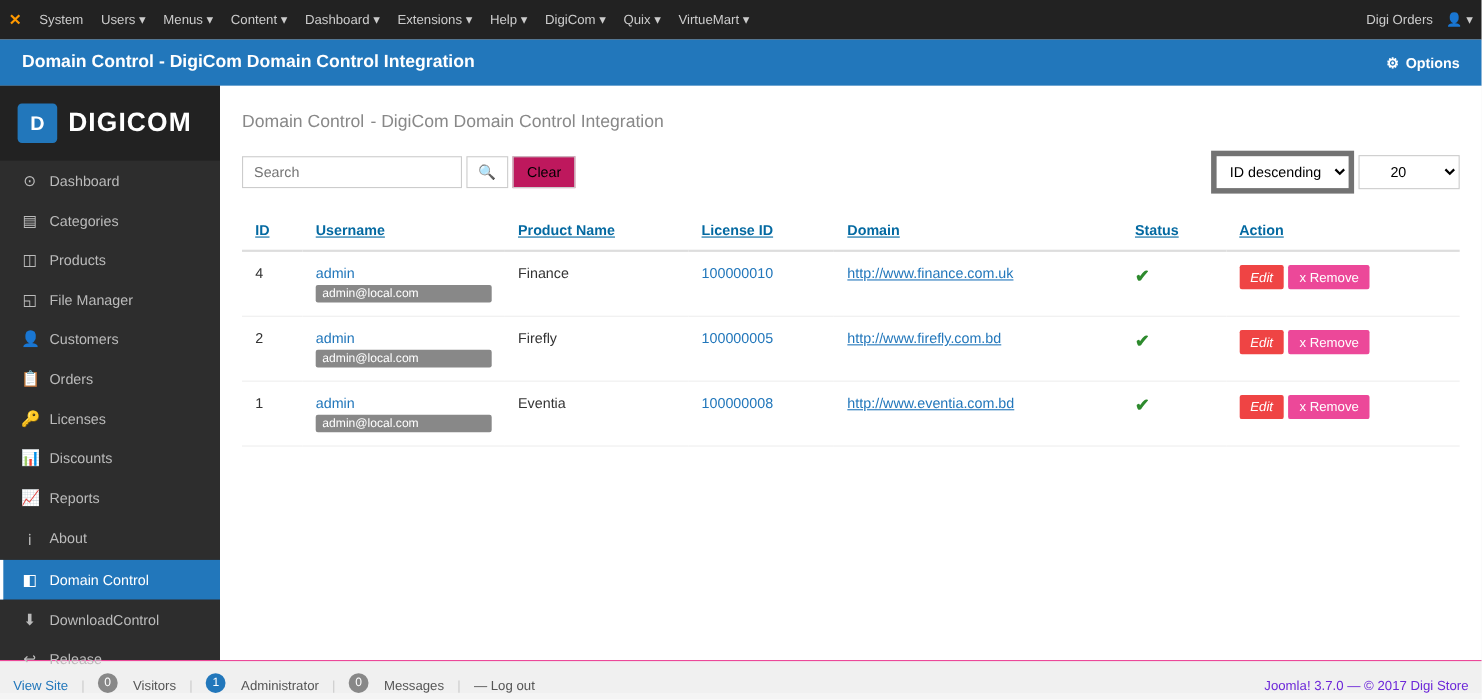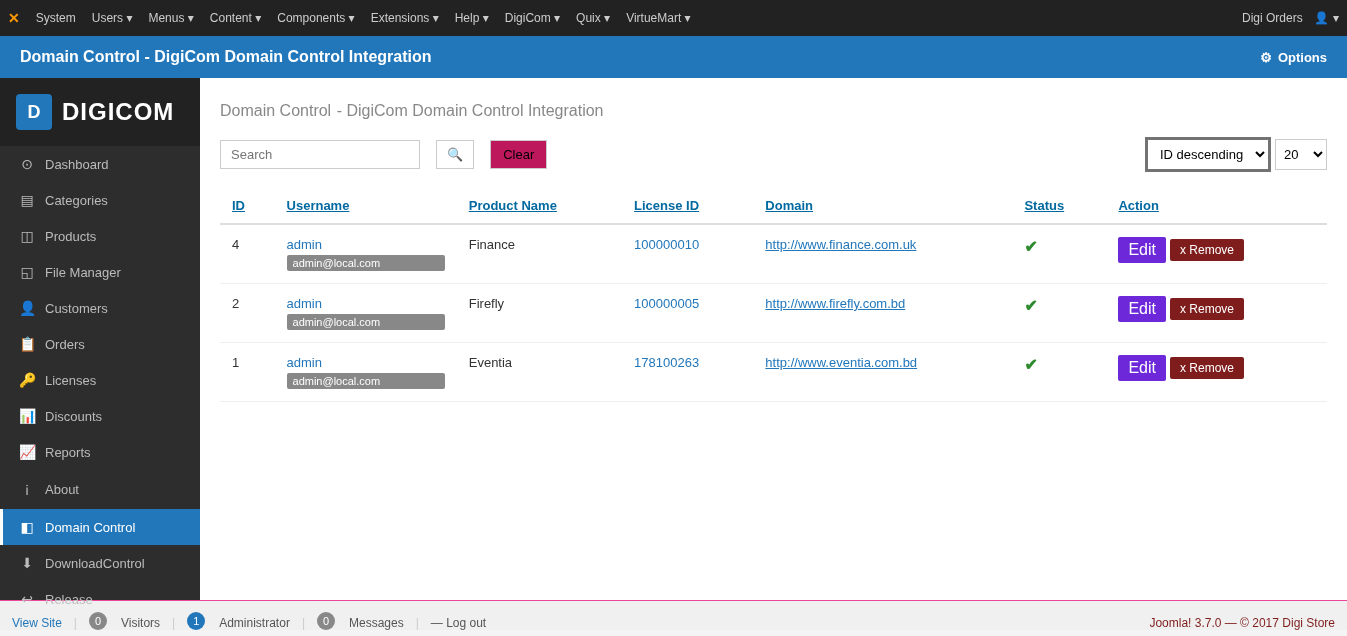--- a/index.html
+++ b/index.html
@@ -143,21 +143,21 @@
     
     .toolbar {
       display: flex;
       align-items: center;
       justify-content: space-between;
       margin-bottom: 16px;
     }
     .search-group {
       display: flex;
       align-items: center;
-      gap: 16px;
+      gap: 4px;
     }
     .search-input {
       border: 1px solid #ccc;
       padding: 6px 10px;
       font-size: 13px;
       width: 200px;
       outline: none;
     }
     .search-btn {
       background: #fff;
@@ -172,29 +172,29 @@
       padding: 6px 12px;
       cursor: pointer;
       font-size: 13px;
     }
     .sort-group {
       display: flex;
       align-items: center;
       gap: 4px;
     }
     .sort-select {
-      border: 3px solid #737373;
+      border: 5px solid #737373;
       padding: 6px 8px;
       font-size: 13px;
       background: #fff;
       cursor: pointer;
     }
     .per-page-select {
       border: 1px solid #ccc;
-      padding: 6px 4px;
+      padding: 6px 24px;
       font-size: 13px;
       background: #fff;
       cursor: pointer;
     }
 
     
     table {
       width: 100%;
       border-collapse: collapse;
       font-size: 13px;
@@ -245,30 +245,31 @@
       color: #2d8a2d;
       font-size: 16px;
       font-weight: bold;
     }
     .action-group {
       display: flex;
       align-items: center;
       gap: 4px;
     }
     .btn-edit {
-      background: #6d28d9;
+      background: #ef4444;
       color: #fff;
       border: none;
       padding: 4px 10px;
       cursor: pointer;
-      font-size: 16px;
+      font-size: 12px;
       border-radius: 2px;
+      font-style: italic;
     }
     .btn-remove {
-      background: #7f1d1d;
+      background: #ec4899;
       color: #fff;
       border: none;
       padding: 4px 10px;
       cursor: pointer;
       font-size: 12px;
       border-radius: 2px;
     }
 
     
     .status-bar {
@@ -277,21 +278,21 @@
       height: 30px;
       display: flex;
       align-items: flex-end;
       padding: 0 12px;
       font-size: 12px;
       color: #555;
       gap: 12px;
     }
     .status-bar-right {
       margin-left: auto;
-      color: #7f1d1d;
+      color: #6d28d9;
     }
     .status-badge {
       background: #2277bb;
       color: #fff;
       border-radius: 50%;
       width: 18px;
       height: 18px;
       display: inline-flex;
       align-items: center;
       justify-content: center;
@@ -307,21 +308,21 @@
   </style>
 </head>
 <body>
 
 <div class="top-nav">
   <span class="top-nav-logo">✕</span>
   <span class="top-nav-item">System</span>
   <span class="top-nav-item">Users ▾</span>
   <span class="top-nav-item">Menus ▾</span>
   <span class="top-nav-item">Content ▾</span>
-  <span class="top-nav-item">Components ▾</span>
+  <span class="top-nav-item">Dashboard ▾</span>
   <span class="top-nav-item">Extensions ▾</span>
   <span class="top-nav-item">Help ▾</span>
   <span class="top-nav-item">DigiCom ▾</span>
   <span class="top-nav-item">Quix ▾</span>
   <span class="top-nav-item">VirtueMart ▾</span>
   <div class="top-nav-right">
     <span class="store-link">Digi Orders</span>
     <span style="color:#ccc">👤 ▾</span>
   </div>
 </div>
@@ -492,21 +493,21 @@
           <tr>
     <td>1</td>
     <td>
       <div class="username-email">
         <span class="username-link">admin</span>
         <span class="email-badge">admin@local.com</span>
       </div>
     </td>
     <td>Eventia</td>
     <td>
-      <span class="license-link">178100263</span>
+      <span class="license-link">100000008</span>
     </td>
     <td>
       <a class="domain-link" href="#">http://www.eventia.com.bd</a>
     </td>
     <td>
       <span class="status-check">✔</span>
     </td>
     <td>
       <div class="action-group">
         <button class="btn-edit">Edit</button>

